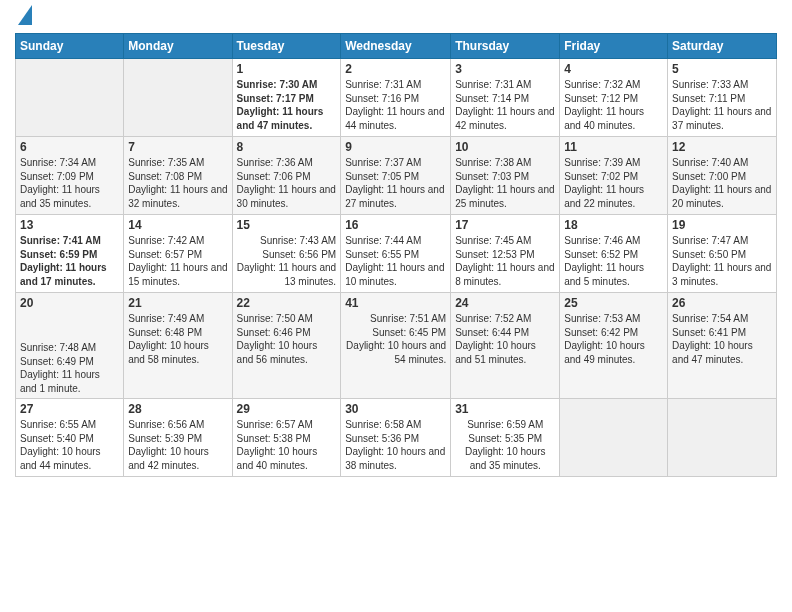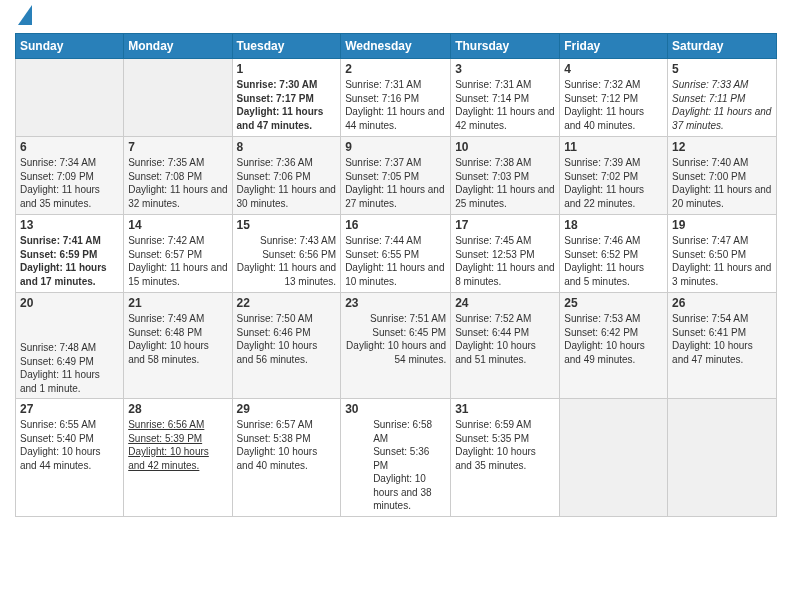--- a/index.html
+++ b/index.html
@@ -149,21 +149,21 @@
 Daylight: 11 hours and 42 minutes.</div>
           </td>
           <td>
             <div class="day-num">4</div>
             <div class="day-info" style="white-space: pre-line;">Sunrise: 7:32 AM
 Sunset: 7:12 PM
 Daylight: 11 hours and 40 minutes.</div>
           </td>
           <td>
             <div class="day-num">5</div>
-            <div class="day-info" style="white-space: pre-line; font-style: italic;">Sunrise: 7:33 AM
+            <div class="day-info" style="white-space: pre-line;">Sunrise: 7:33 AM
 Sunset: 7:11 PM
 Daylight: 11 hours and 37 minutes.</div>
           </td>
         </tr>
         <tr>
           <td>
             <div class="day-num">6</div>
             <div class="day-info" style="white-space: pre-line;">Sunrise: 7:34 AM
 Sunset: 7:09 PM
 Daylight: 11 hours and 35 minutes.</div>
@@ -262,21 +262,21 @@
 Sunset: 6:48 PM
 Daylight: 10 hours and 58 minutes.</div>
           </td>
           <td>
             <div class="day-num">22</div>
             <div class="day-info" style="white-space: pre-line;">Sunrise: 7:50 AM
 Sunset: 6:46 PM
 Daylight: 10 hours and 56 minutes.</div>
           </td>
           <td>
-            <div class="day-num">23</div>
+            <div class="day-num">41</div>
             <div class="day-info" style="white-space: pre-line; text-align: right;">Sunrise: 7:51 AM
 Sunset: 6:45 PM
 Daylight: 10 hours and 54 minutes.</div>
           </td>
           <td>
             <div class="day-num">24</div>
             <div class="day-info" style="white-space: pre-line;">Sunrise: 7:52 AM
 Sunset: 6:44 PM
 Daylight: 10 hours and 51 minutes.</div>
           </td>
@@ -295,39 +295,39 @@
         </tr>
         <tr>
           <td>
             <div class="day-num">27</div>
             <div class="day-info" style="white-space: pre-line;">Sunrise: 6:55 AM
 Sunset: 5:40 PM
 Daylight: 10 hours and 44 minutes.</div>
           </td>
           <td>
             <div class="day-num">28</div>
-            <div class="day-info" style="white-space: pre-line; text-decoration: underline;">Sunrise: 6:56 AM
+            <div class="day-info" style="white-space: pre-line;">Sunrise: 6:56 AM
 Sunset: 5:39 PM
 Daylight: 10 hours and 42 minutes.</div>
           </td>
           <td>
             <div class="day-num">29</div>
             <div class="day-info" style="white-space: pre-line;">Sunrise: 6:57 AM
 Sunset: 5:38 PM
 Daylight: 10 hours and 40 minutes.</div>
           </td>
           <td>
             <div class="day-num">30</div>
-            <div class="day-info" style="white-space: pre-line; margin-left: 28px;">Sunrise: 6:58 AM
+            <div class="day-info" style="white-space: pre-line;">Sunrise: 6:58 AM
 Sunset: 5:36 PM
 Daylight: 10 hours and 38 minutes.</div>
           </td>
           <td>
             <div class="day-num">31</div>
-            <div class="day-info" style="white-space: pre-line;">Sunrise: 6:59 AM
+            <div class="day-info" style="white-space: pre-line; text-align: center;">Sunrise: 6:59 AM
 Sunset: 5:35 PM
 Daylight: 10 hours and 35 minutes.</div>
           </td>
           <td class="empty"></td>
           <td class="empty"></td>
         </tr>
       </tbody>
   </table>
 </div>
 

